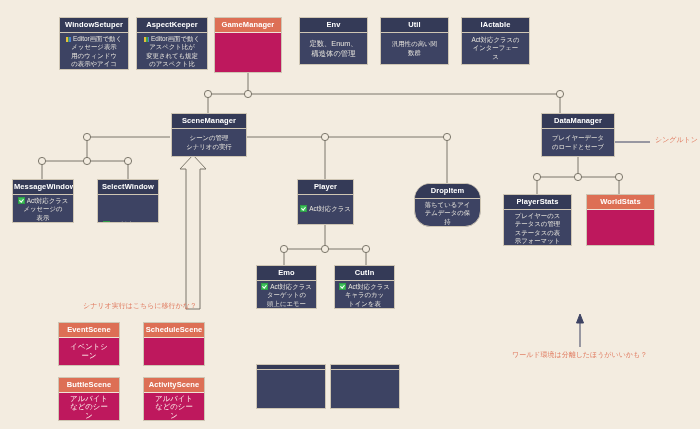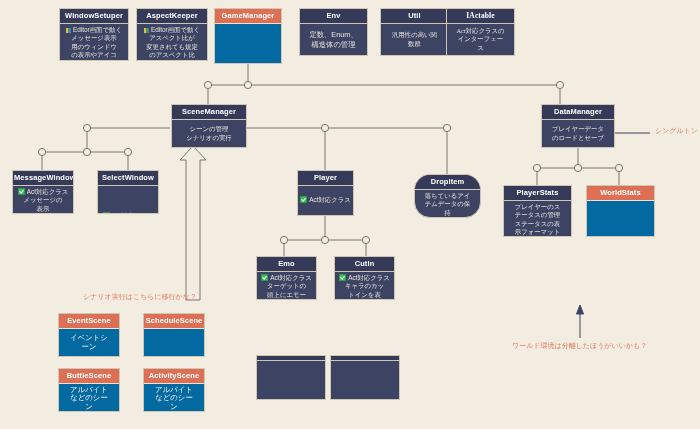--- a/index.html
+++ b/index.html
@@ -3,21 +3,21 @@
 <meta charset="utf-8">
 <style>
   html,body{margin:0;padding:0;}
   body{
     width:700px;height:429px;
     background:#f3ece0;
     font-family:"Liberation Sans","DejaVu Sans",sans-serif;
     overflow:hidden;
     position:relative;
   }
-  #canvas{position:absolute;inset:0;width:700px;height:305px;}
+  #canvas{position:absolute;inset:0;width:700px;height:305px;margin-top:9px;}
   #edges{position:absolute;left:0;top:0;width:700px;height:429px;}
 
   .node{
     position:absolute;
     box-sizing:border-box;
     border:1px solid #cfc6b4;
     display:flex;flex-direction:column;
     overflow:hidden;
   }
   .node .ttl{
@@ -39,21 +39,21 @@
     text-align:center;
     font-size:6.4px;
     line-height:8.4px;
     padding:2px 9px;
   }
   
   .dark{background:#3d4363;}
   .dark .ttl{background:#343a57;border-bottom:1px solid #cfc6b4;}
   .dark .body{color:#e9e6de;}
   
-  .salmon{background:#0369a1;}
+  .salmon{background:#be185d;}
   .salmon .ttl{background:#dd6f55;border-bottom:1px solid #f0e3d5;}
   .salmon .body{color:#fdf4ee;}
 
   .line2{margin:0;}
   .chk{
     display:inline-block;
     width:5px;height:5px;
     background:#3cc15a;
     border:1px solid #2f9d48;
     vertical-align:-1px;
@@ -169,21 +169,21 @@
   <div class="node dark" style="left:299px;top:8px;width:69px;height:48px;">
     <div class="ttl">Env</div>
     <div class="body" style="font-size:7.3px;line-height:9.5px;">定数、Enum、構造体の管理</div>
   </div>
 
   <div class="node dark" style="left:380px;top:8px;width:69px;height:48px;">
     <div class="ttl">Util</div>
     <div class="body">汎用性の高い関数群</div>
   </div>
 
-  <div class="node dark" style="left:446px;top:8px;width:69px;height:48px;font-family:Liberation Serif, serif;">
+  <div class="node dark" style="left:461px;top:8px;width:69px;height:48px;">
     <div class="ttl">IActable</div>
     <div class="body">Act対応クラスのインターフェース</div>
   </div>
 
   <div class="node dark" style="left:171px;top:104px;width:76px;height:44px;">
     <div class="ttl">SceneManager</div>
     <div class="body">
       <div>シーンの管理</div>
       <div>シナリオの実行</div>
     </div>

